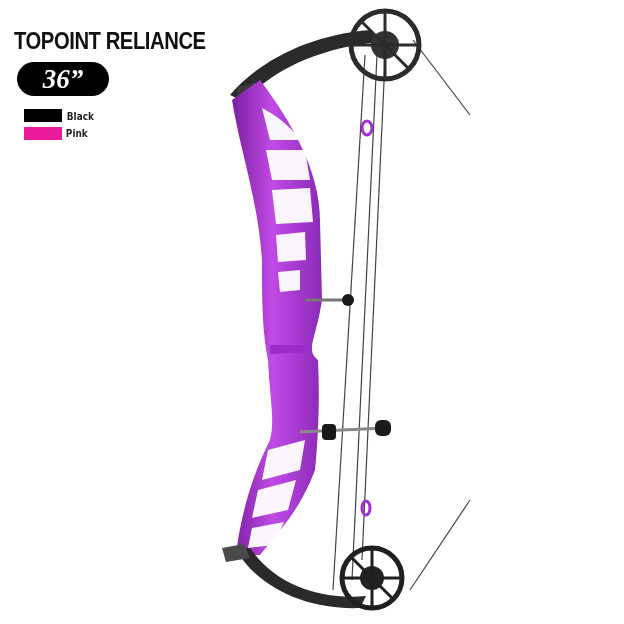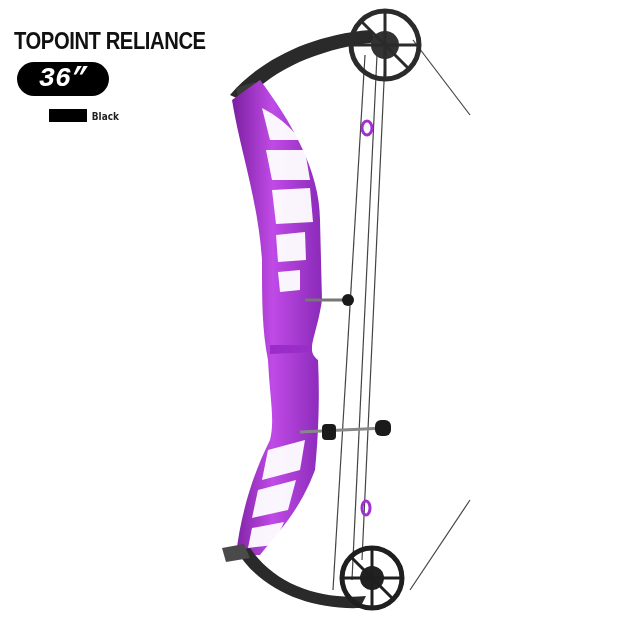--- a/index.html
+++ b/index.html
@@ -1,38 +1,42 @@
 <!DOCTYPE html>
 <html><head>
 <meta charset="utf-8">
 <style>
   html, body { margin:0; padding:0; background:#ffffff; }
   body { width:624px; height:624px; position:relative; overflow:hidden; font-family:"Liberation Sans", sans-serif; }
   .title { position:absolute; left:14px; top:28px; font-family:"Liberation Sans", sans-serif; font-weight:bold; font-size:23px; letter-spacing:-0.5px; color:#111; transform:scaleX(0.88); transform-origin:left top; white-space:nowrap; }
   .size-pill { position:absolute; left:17px; top:62px; width:92px; height:34px; background:#000; border-radius:17px; display:flex; align-items:center; justify-content:center; }
-  .size-pill span { color:#fff; font-weight:bold; font-style:italic; font-size:27px; font-family:Liberation Mono, monospace; }
+  .size-pill span { color:#fff; font-weight:bold; font-style:italic; font-size:27px; font-family:Liberation Serif, serif; }
   .swatches { position:absolute; left:24px; top:107px; width:120px; }
-  .swatch-row { display:flex; align-items:center; justify-content:center; height:17.4px; }
+  .swatch-row { display:flex; align-items:center; justify-content:flex-start; height:17.4px; }
   .swatch { width:38px; height:13px; }
   .swatch-label { font-size:10.5px; color:#222; font-weight:bold; font-family:"DejaVu Sans", sans-serif; text-align:right; transform:scaleX(0.85); transform-origin:right center; }
   .bow { position:absolute; left:200px; top:0; width:300px; height:624px; }
 </style>
 </head>
 <body>
 
 <div class="title">TOPOINT RELIANCE</div>
 
 <div class="size-pill">
   <span>36”</span>
 </div>
 
 <div class="swatches">
   <div class="swatch-row">
     <div class="swatch" style="background:#000000"></div>
     <div class="swatch-label">Black</div>
+  </div>
+  <div class="swatch-row">
+    <div class="swatch" style="background:#ea1a9c"></div>
+    <div class="swatch-label">Pink</div>
   </div>
 </div>
 
 <svg class="bow" viewBox="200 0 300 624" xmlns="http://www.w3.org/2000/svg">
   <defs>
     <linearGradient id="riserGrad" x1="0" x2="1" y1="0" y2="0">
       <stop offset="0" stop-color="#7a1fa0"></stop>
       <stop offset="0.45" stop-color="#c04ae6"></stop>
       <stop offset="1" stop-color="#8a2ab8"></stop>
     </linearGradient>

